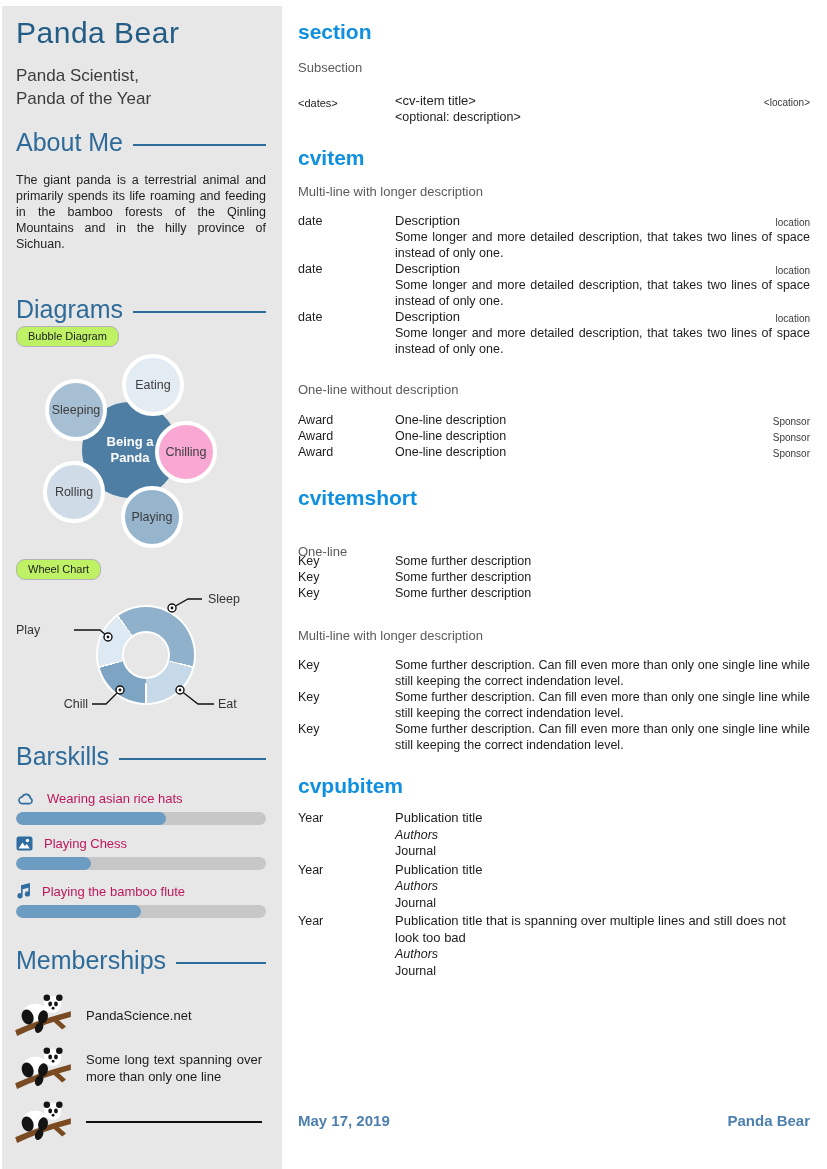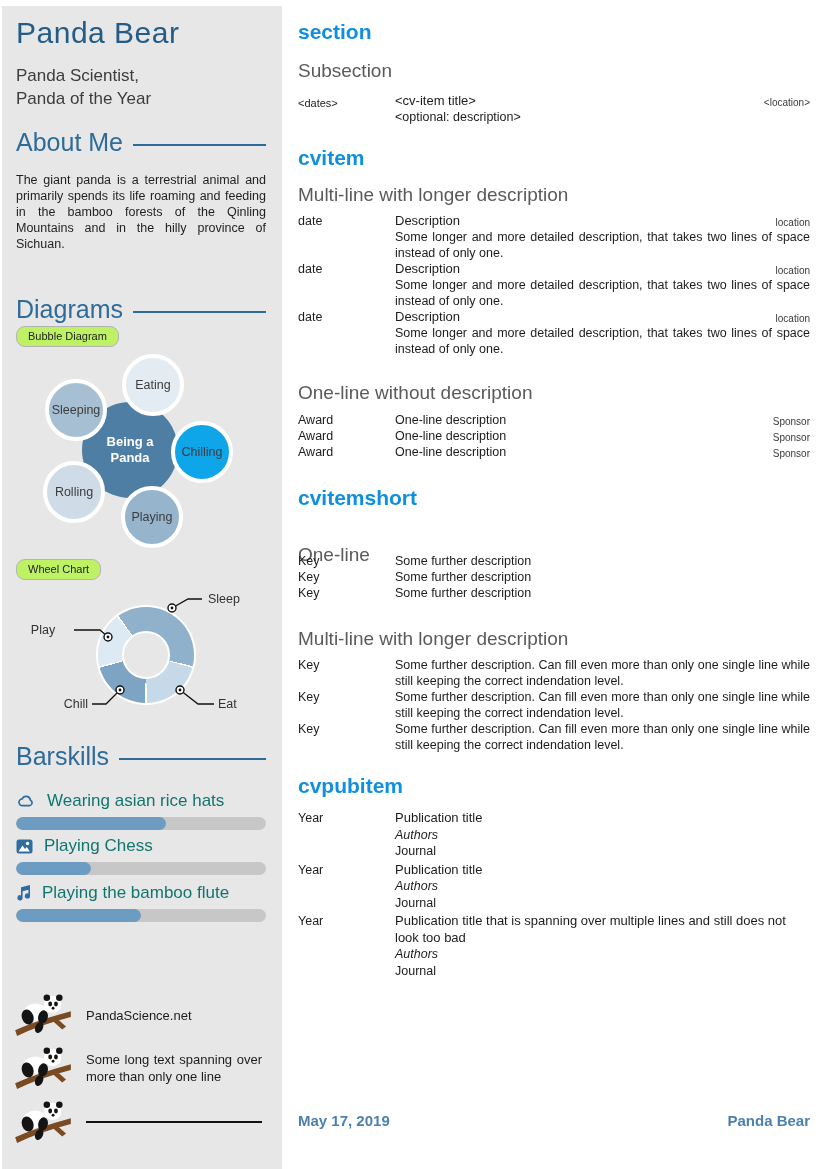--- a/index.html
+++ b/index.html
@@ -32,33 +32,33 @@
   
   #wheel { left:14px; top:586px; width:250px; height:135px; }
   .donut { position:absolute; left:82px; top:15px; width:96px; height:96px; border-radius:50%; }
   .donut-hole { position:absolute; left:106px; top:39px; width:48px; height:48px;
                 border-radius:50%; background:#e7e7e7; border:2px solid #fff; }
   .wheel-label { position:absolute; font-size:12.5px; color:#333; line-height:14px; }
   #wheel svg { position:absolute; left:0; top:0; }
 
   
   .skill { position:absolute; left:14px; width:250px; }
-  .skill-label { display:flex; align-items:center; gap:11px; font-size:17px; color:#0f766e; }
+  .skill-label { display:flex; align-items:center; gap:11px; font-size:13px; color:#be185d; }
   .skill-track { margin-top:6px; height:13px; border-radius:7px; background:#c7c7c7; overflow:hidden; }
   .skill-fill { height:100%; border-radius:7px; background:#6d9cc3; }
 
   
   .member { position:absolute; left:12px; width:252px; display:flex; align-items:center; gap:14px; }
   .member .label { width:176px; font-size:13px; line-height:17px; text-align:justify; color:#1c1c1c; }
   .member .mline { width:176px; height:2px; background:#111; }
 
   
   #main { position:absolute; left:298px; top:0; width:512px; height:1169px; }
   .sec-title { position:absolute; font-size:21px; font-weight:bold; color:#0f8fe0; }
-  .subsection { position:absolute; font-size:19px; color:#5a5a5a; }
+  .subsection { position:absolute; font-size:13px; color:#5a5a5a; }
   .grid { display:grid; grid-template-columns:97px 1fr; font-size:12.5px; line-height:16px; }
   .rowwrap { position:absolute; width:512px; }
   .e-title { font-weight:normal; font-size:13px; }
   .e-loc { position:absolute; right:0; top:2px; font-size:10px; color:#3a3a3a; }
   .e-text { grid-column:2; text-align:justify; }
   .small-label { font-size:11px; }
   .pub { display:grid; grid-template-columns:97px 1fr; font-size:12.5px; line-height:16.5px; margin-bottom:2px; }
   .pub .authors { font-style:italic; }
   #footer { position:absolute; top:1112px; width:512px; display:flex; justify-content:space-between;
             font-size:15px; font-weight:bold; color:#4d80ae; }
@@ -91,21 +91,21 @@
     <div class="bub-center" style="background: rgb(78, 126, 164);">
       <span>Being a</span>
       <span>Panda</span>
     </div>
     <div class="bub-sat" style="left: 106px; top: 2px; background: rgb(227, 235, 243);">
         <span>Eating</span>
       </div>
     <div class="bub-sat" style="left: 29px; top: 27px; background: rgb(167, 191, 211);">
         <span>Sleeping</span>
       </div>
-    <div class="bub-sat" style="left: 155px; top: 69px; background: #0ea5e9;">
+    <div class="bub-sat" style="left: 139px; top: 69px; background: #f9a8d4;">
         <span>Chilling</span>
       </div>
     <div class="bub-sat" style="left: 27px; top: 109px; background: rgb(207, 220, 231);">
         <span>Rolling</span>
       </div>
     <div class="bub-sat" style="left: 105px; top: 134px; background: rgb(150, 180, 204);">
         <span>Playing</span>
       </div>
   </div>
 
@@ -126,21 +126,21 @@
           <circle cx="156" cy="16" r="1.4" fill="#111"></circle>
         <circle cx="92" cy="45" r="4" fill="#fff" stroke="#111" stroke-width="1.4"></circle>
           <circle cx="92" cy="45" r="1.4" fill="#111"></circle>
         <circle cx="104" cy="98" r="4" fill="#fff" stroke="#111" stroke-width="1.4"></circle>
           <circle cx="104" cy="98" r="1.4" fill="#111"></circle>
         <circle cx="164" cy="98" r="4" fill="#fff" stroke="#111" stroke-width="1.4"></circle>
           <circle cx="164" cy="98" r="1.4" fill="#111"></circle>
       </g>
     </svg>
     <span class="wheel-label" style="left:192px; top:0;">Sleep</span>
-    <span class="wheel-label" style="left:0; width:54px; text-align:center; top:31px;">Play</span>
+    <span class="wheel-label" style="left:0; width:54px; text-align:left; top:31px;">Play</span>
     <span class="wheel-label" style="left:0; width:72px; text-align:right; top:105px;">Chill</span>
     <span class="wheel-label" style="left:202px; top:105px;">Eat</span>
   </div>
 
   <div class="abs side-head" style="top:736px;">
     <span class="txt">Barskills</span>
     <span class="rule"></span>
   </div>
 
   <div class="skill" style="top:785px;">
@@ -174,20 +174,24 @@
         <circle cx="11.5" cy="4.5" r="1.7" fill="#fff"></circle>
         <path d="M2.5 12.5 6.5 6.5 9 10l1.8-2 3 4.5z" fill="#fff"></path>
       </svg>
       <span>Playing Chess</span>
     </div>
     <div class="skill-track">
       <div class="skill-fill" style="width: 30%;"></div>
     </div>
   </div>
 
+  <div class="abs side-head" style="top:940px;">
+    <span class="txt">Memberships</span>
+    <span class="rule"></span>
+  </div>
 
   <svg width="0" height="0" style="position:absolute">
     <symbol id="panda" viewBox="0 0 60 50">
       <path d="M1 41 Q22 31 59 21 L59 27 Q24 36 3 47 Z" fill="#7a4b22"></path>
       <path d="M44 28 l10 9 -4 3 -9-8z" fill="#7a4b22"></path>
       <ellipse cx="22" cy="22" rx="12" ry="9" fill="#fff"></ellipse>
       <ellipse cx="14" cy="27" rx="6" ry="8" fill="#141414" transform="rotate(-20 14 27)"></ellipse>
       <ellipse cx="30" cy="27" rx="5" ry="7" fill="#141414" transform="rotate(15 30 27)"></ellipse>
       <circle cx="40" cy="14" r="9" fill="#fff"></circle>
       <circle cx="34" cy="7" r="3.4" fill="#141414"></circle>

